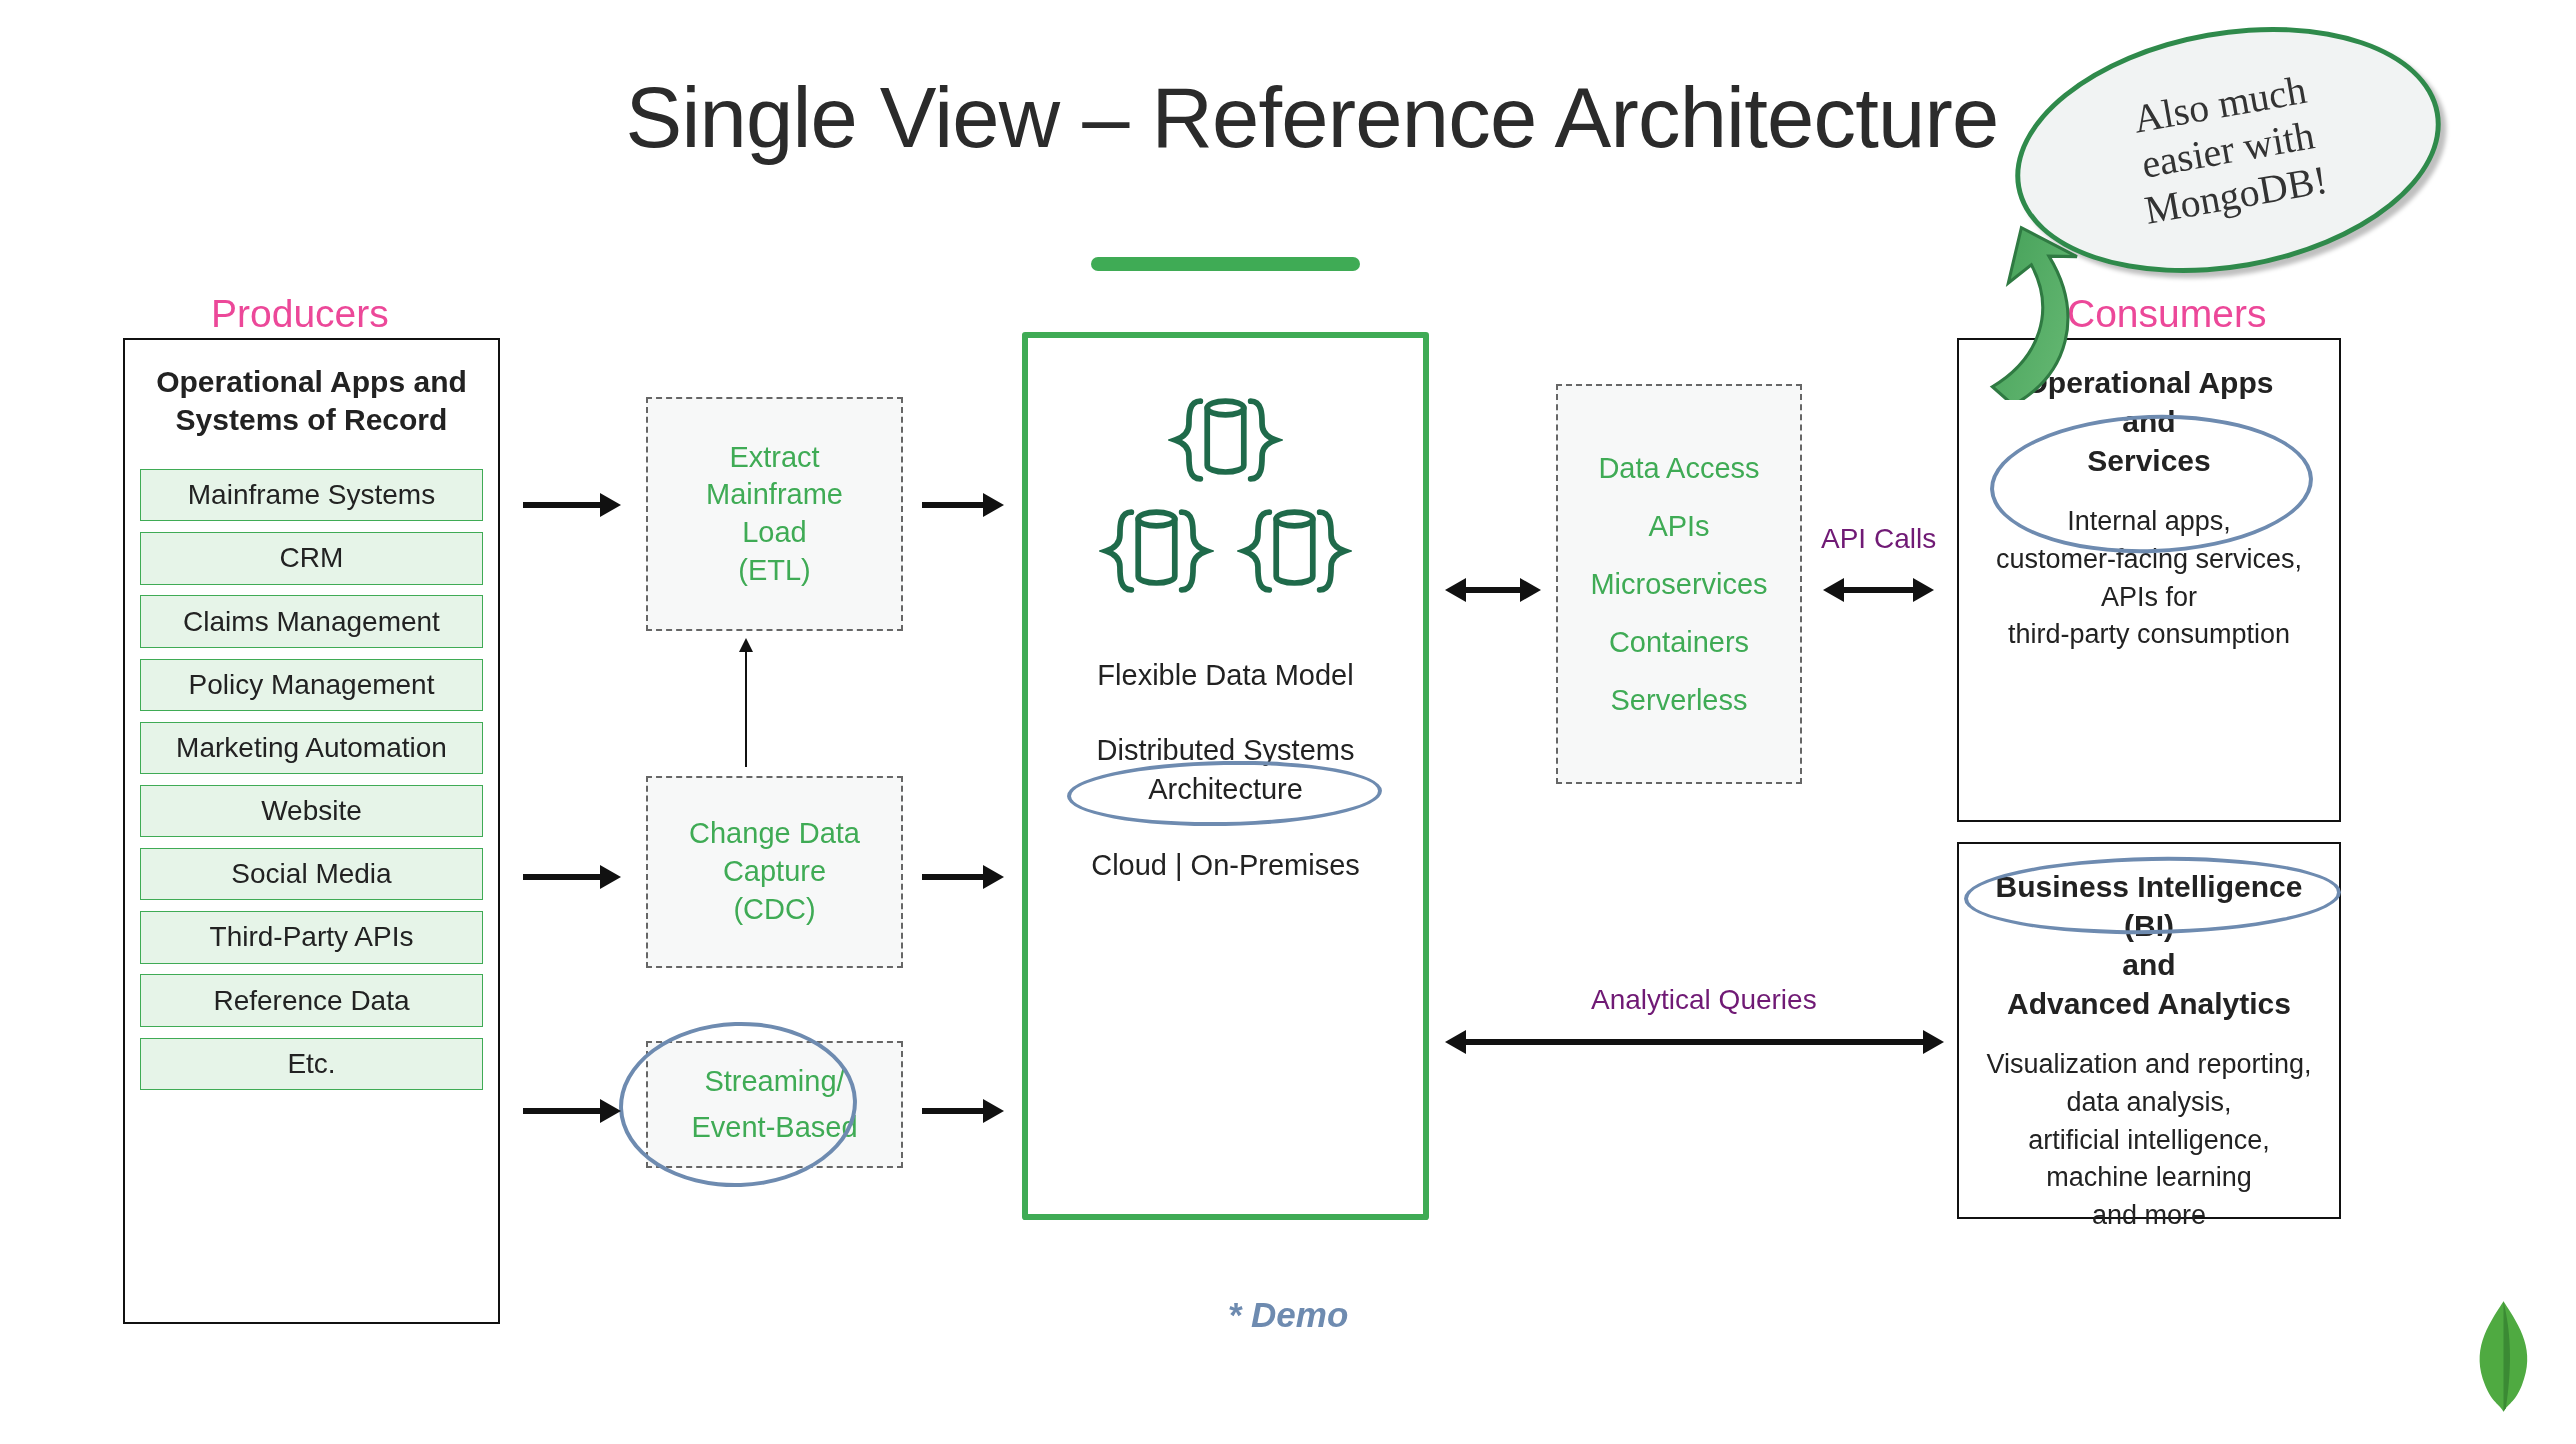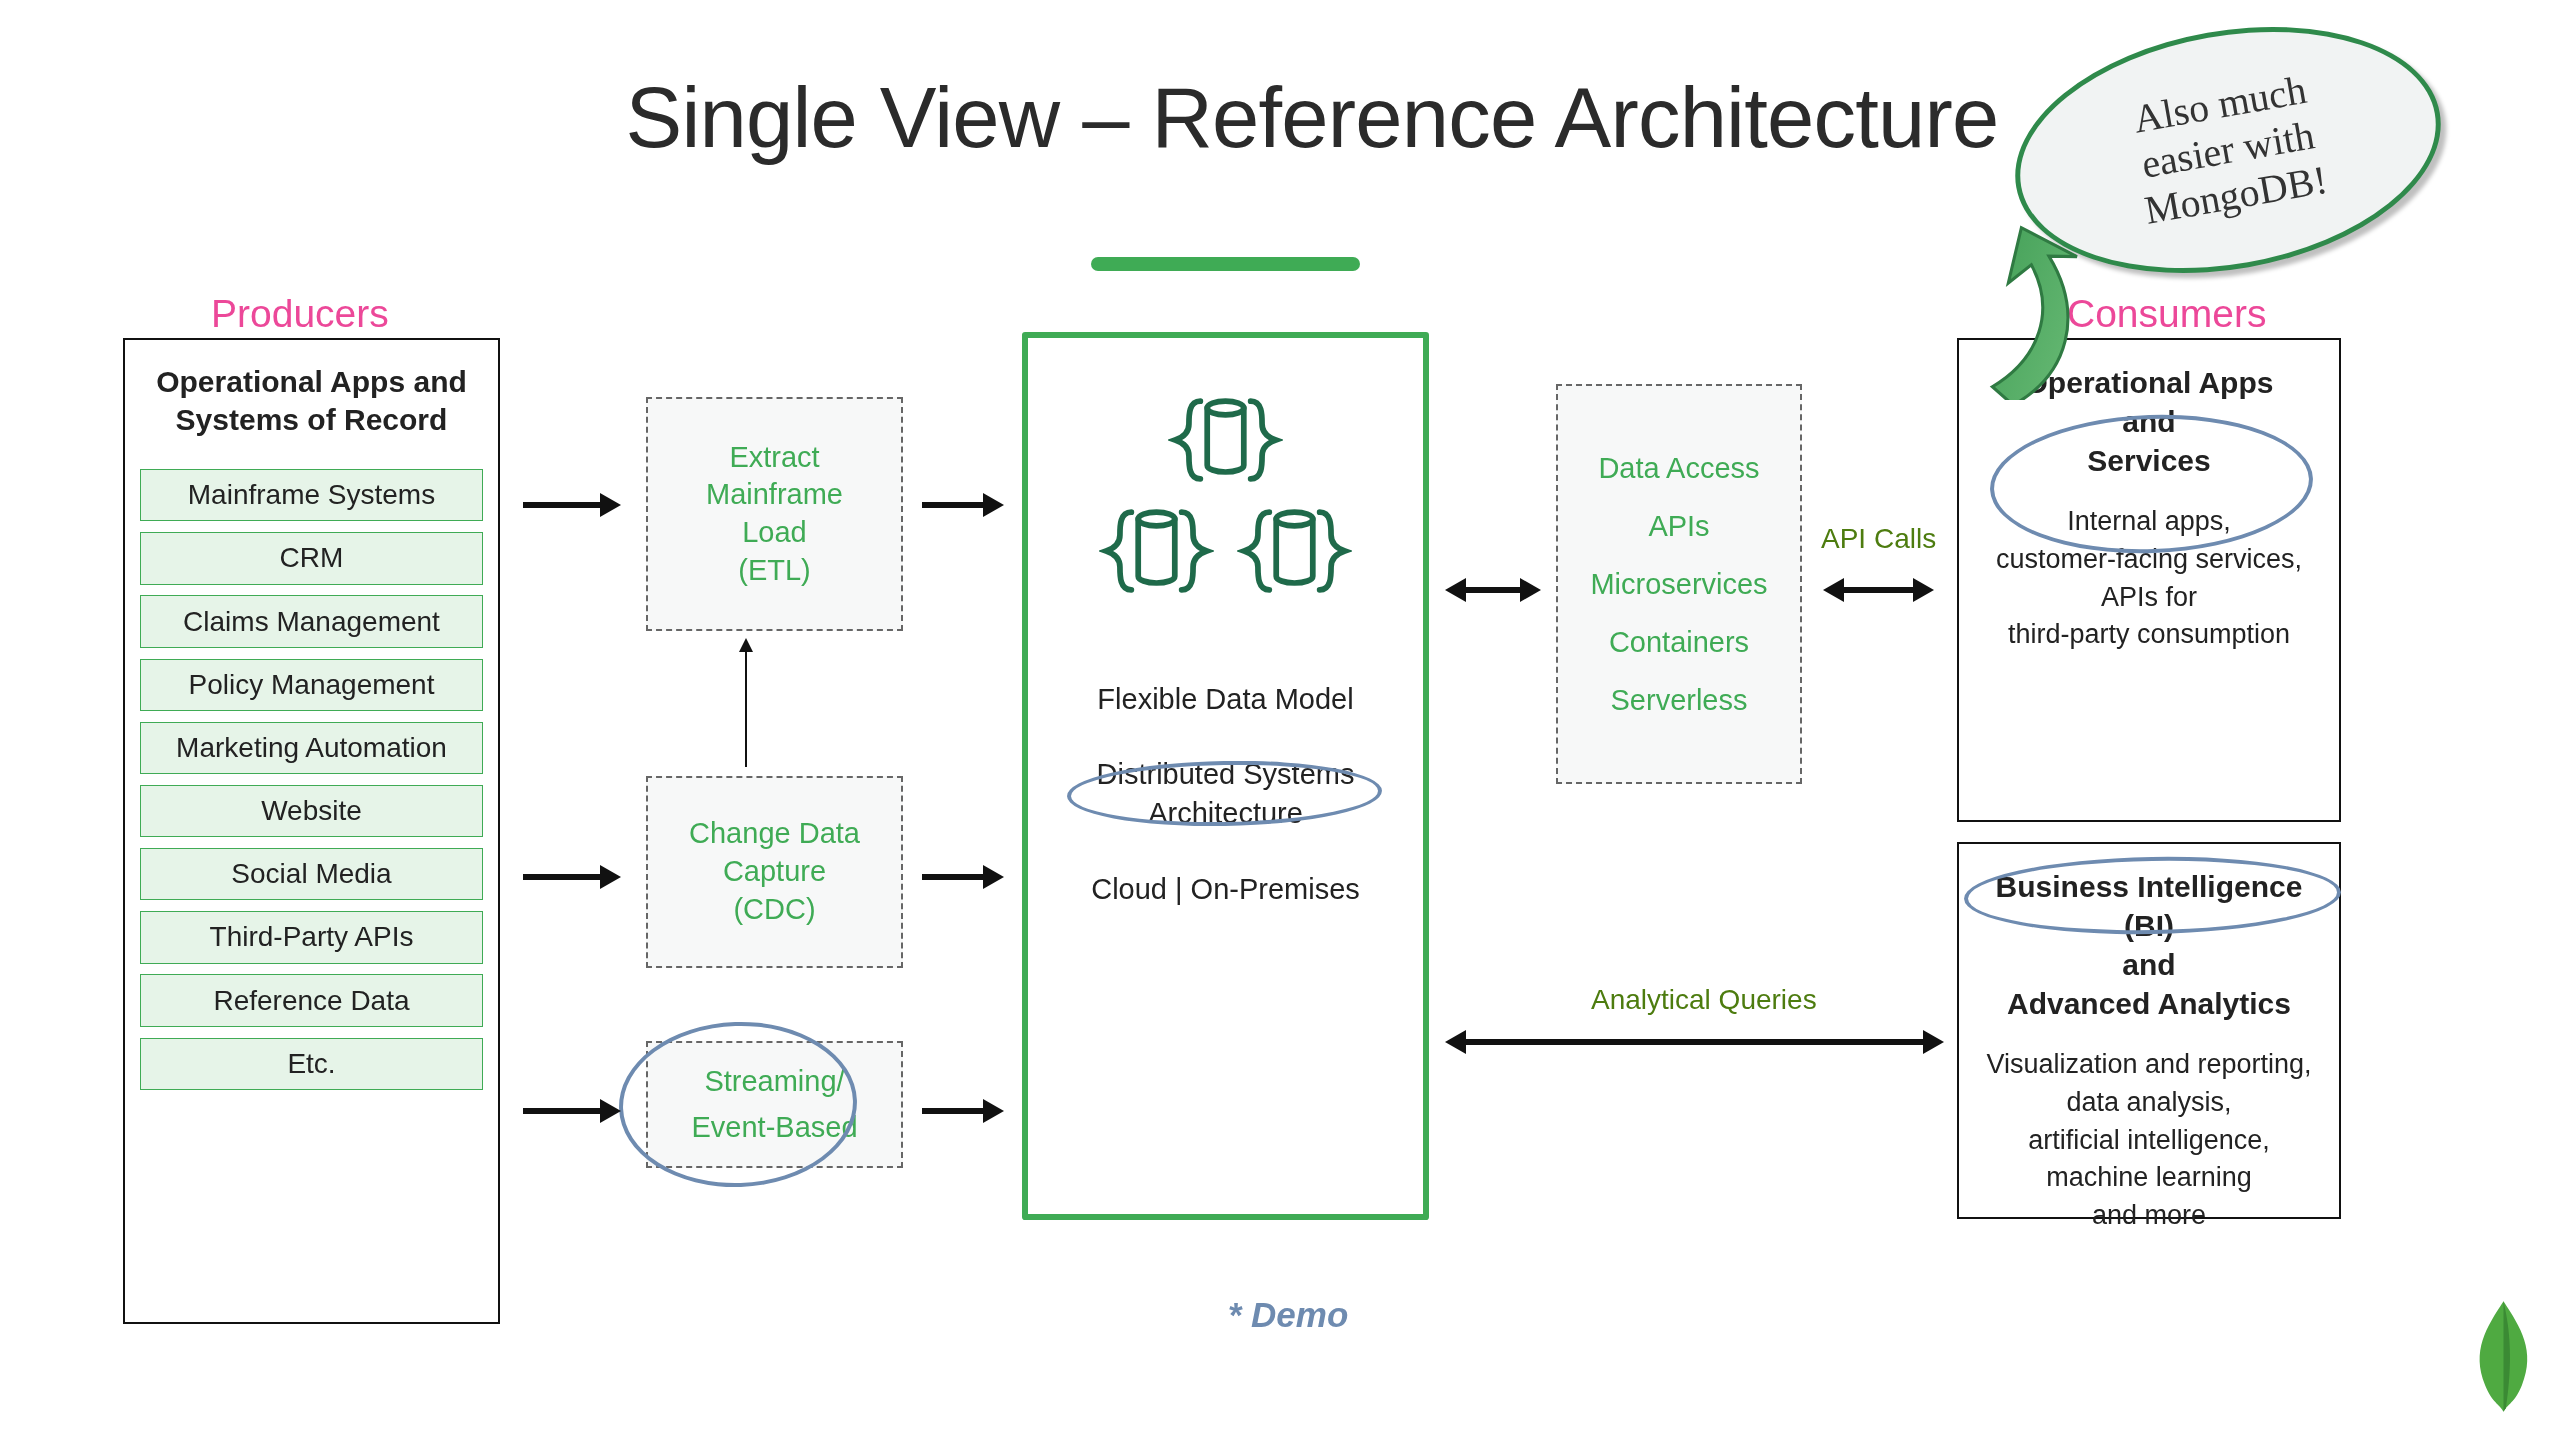--- a/index.html
+++ b/index.html
@@ -99,21 +99,21 @@
     align-items: center;
     gap: 15.4px;
     margin-bottom: 38px;
   }
   .json-row { display: flex; gap: 23px; }
   .json-glyph {
     width: 115px; height: 96px;
     display: flex; align-items: center; justify-content: center;
     color: #1f6a4a;
   }
-  .central-text { font-size: 29px; text-align: center; line-height: 1.35; color: #222; margin-top: 24px; }
+  .central-text { font-size: 29px; text-align: center; line-height: 1.35; color: #222; }
   .central-text.flex-model { padding: 3.1px 20px; }
   
   .ellipse {
     position: absolute;
     border: 4.6px solid #6e8bb0;
     border-radius: 50%;
     background: transparent;
     transform: rotate(-2deg);
     pointer-events: none;
   }
@@ -142,21 +142,21 @@
     align-items: center;
   }
   .arrow-line { height: 6.1px; background: #111; }
   .arrow-head {
     width: 0; height: 0;
     border-top: 12.3px solid transparent;
     border-bottom: 12.3px solid transparent;
   }
   .arrow-head.right { border-left: 21.5px solid #111; }
   .arrow-head.left  { border-right: 21.5px solid #111; }
-  .arrow-label { position: absolute; font-size: 28px; color: #4d7c0f; white-space: nowrap; }
+  .arrow-label { position: absolute; font-size: 28px; color: #701a75; white-space: nowrap; }
   .v-arrow {
     position: absolute;
     display: flex; flex-direction: column; align-items: center;
   }
   .v-arrow .line { width: 2.3px; background: #111; }
   .v-arrow .head-up {
     width: 0; height: 0;
     border-left: 7.7px solid transparent;
     border-right: 7.7px solid transparent;
     border-bottom: 14px solid #111;

